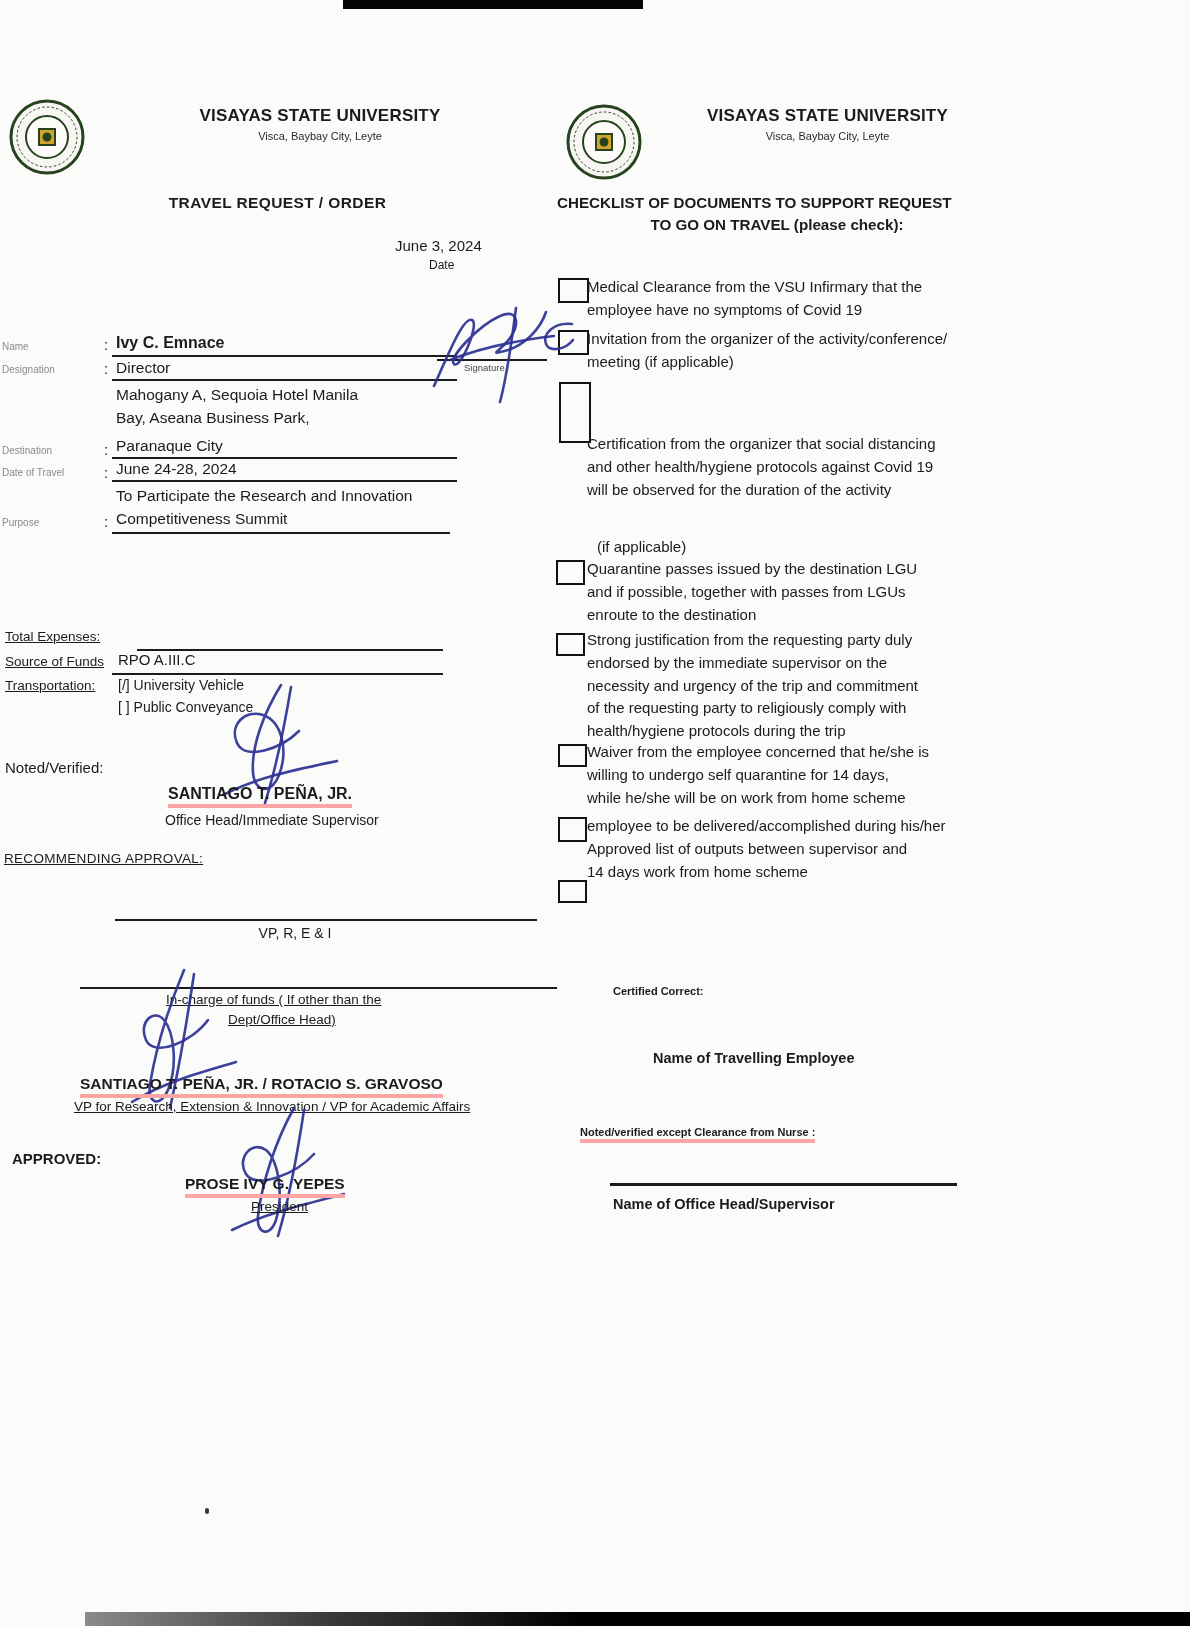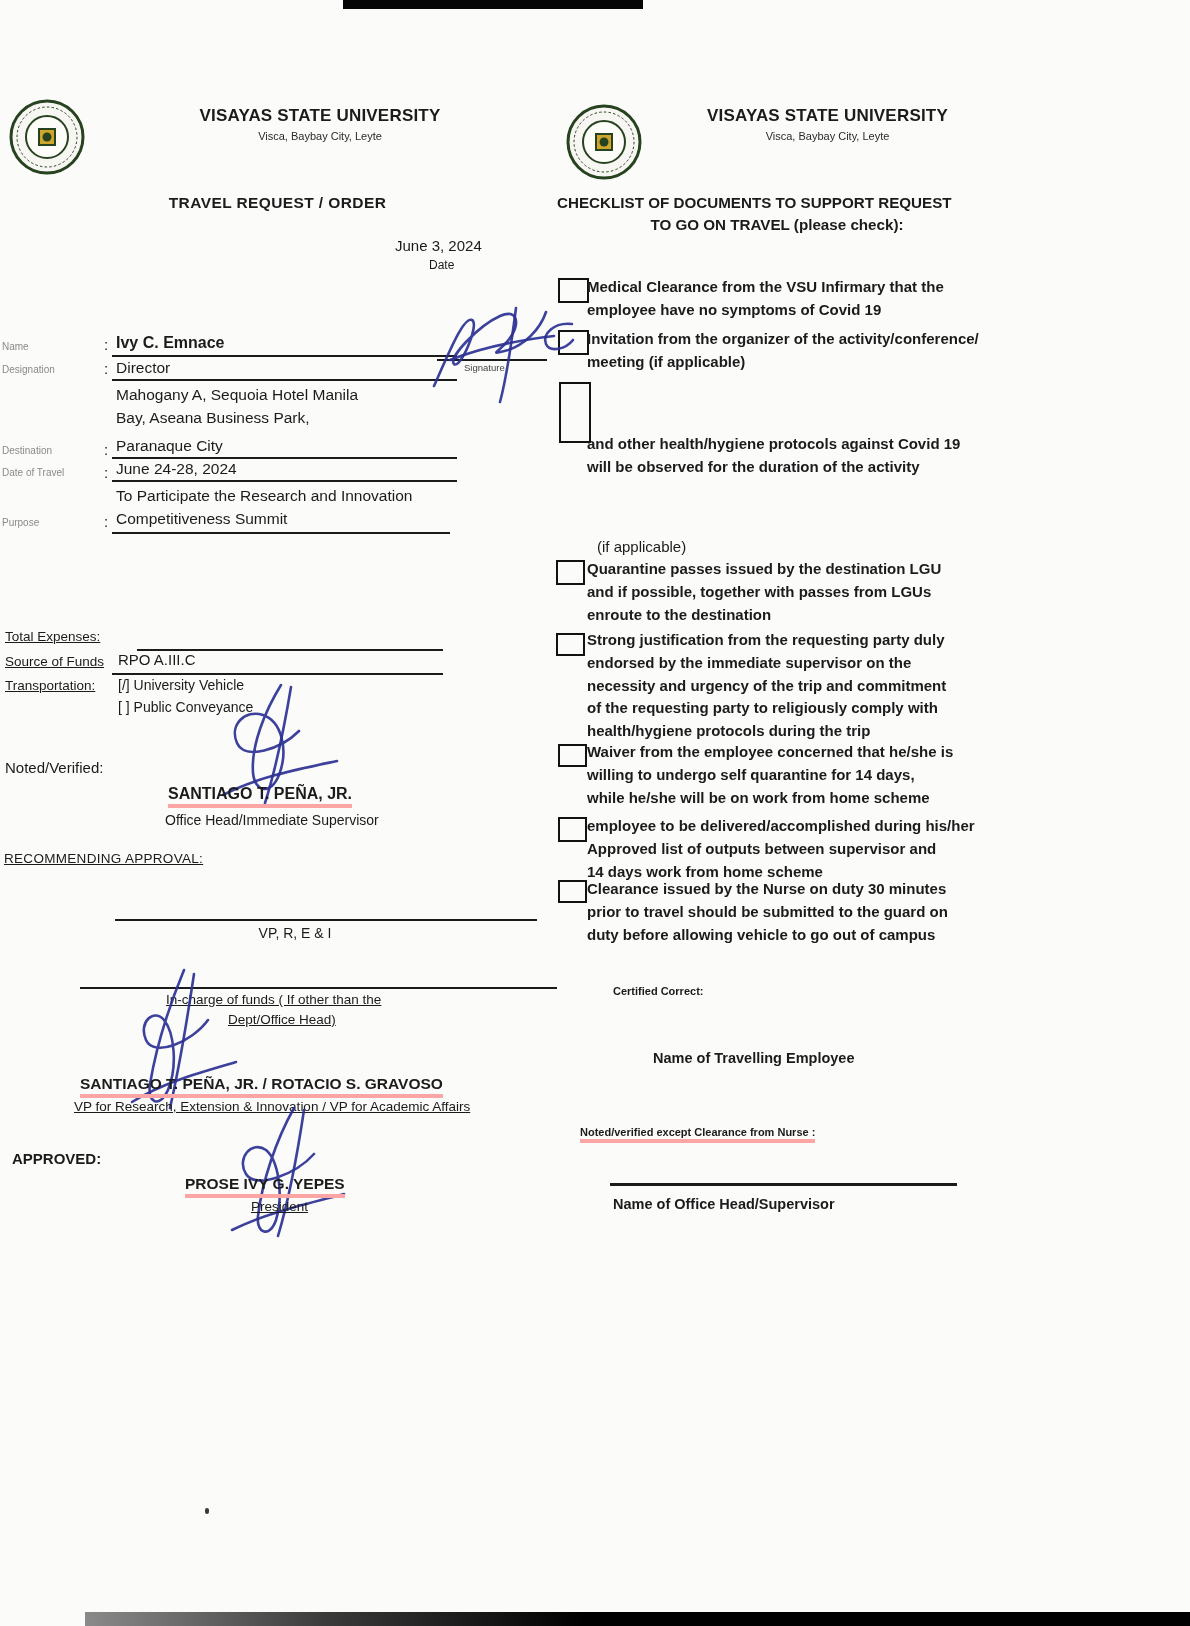--- a/index.html
+++ b/index.html
@@ -11,21 +11,21 @@
   .txt { position:absolute; font-size:15px; white-space:nowrap; }
   .bold { font-weight:bold; }
   .center { text-align:center; }
   .tiny { font-size:10px; color:#8a8a8a; }
   .small { font-size:13.5px;text-decoration:underline; }
   .uni { font-size:17px; font-weight:bold; letter-spacing:.2px; }
   .addr { font-size:11px; color:#2a2a2a; }
   .ul { border-bottom:4px solid #fca5a5; padding-bottom:1px; }
   .line { position:absolute; background:#1b1b1b; height:1.5px; }
   .cb { position:absolute; border:2.6px solid #121212; background:transparent; }
-  .cl { position:absolute; font-size:15px; line-height:22.8px; white-space:nowrap;font-weight:bold; }
+  .cl { position:absolute; font-size:15px; line-height:22.8px; white-space:nowrap; }
   .sig { position:absolute; }
   .sig path { fill:none; stroke:#2b3193; stroke-width:2.6; stroke-linecap:round; stroke-linejoin:round; opacity:.92; }
   .seal { position:absolute; }
   .artifact-top { position:absolute; left:343px; top:0; width:300px; height:9px; background:#050505; }
   .artifact-bottom { position:absolute; left:85px; top:1612px; width:1105px; height:14px;
     background:linear-gradient(90deg,#8a8a8a 0%,#3a3a3a 22%,#000 45%,#000 100%); }
   .speck { position:absolute; left:205px; top:1508px; width:4px; height:6px; background:#3a3a3a; border-radius:2px; }
 </style>
 </head>
 <body>
@@ -160,20 +160,21 @@
 
   <div class="cl" style="left:587px;top:276px">
     <div>Medical Clearance from the VSU Infirmary that the</div>
     <div>employee have no symptoms of Covid 19</div>
   </div>
   <div class="cl" style="left:587px;top:328px">
     <div>Invitation from the organizer of the activity/conference/</div>
     <div>meeting (if applicable)</div>
   </div>
   <div class="cl" style="left:587px;top:433px">
+    <div>Certification from the organizer that social distancing</div>
     <div>and other health/hygiene protocols against Covid 19</div>
     <div>will be observed for the duration of the activity</div>
   </div>
   <div class="txt" style="left:597px;top:538px">(if applicable)</div>
   <div class="cl" style="left:587px;top:558px">
     <div>Quarantine passes issued by the destination LGU</div>
     <div>and if possible, together with passes from LGUs</div>
     <div>enroute to the destination</div>
   </div>
   <div class="cl" style="left:587px;top:629px">
@@ -186,25 +187,20 @@
   <div class="cl" style="left:587px;top:741px">
     <div>Waiver from the employee concerned that he/she is</div>
     <div>willing to undergo self quarantine for 14 days,</div>
     <div>while he/she will be on work from home scheme</div>
   </div>
   <div class="cl" style="left:587px;top:815px">
     <div>employee to be delivered/accomplished during his/her</div>
     <div>Approved list of outputs between supervisor and</div>
     <div>14 days work from home scheme</div>
   </div>
-  <div class="cl" style="left:587px;top:878px">
-    <div>Clearance issued by the Nurse on duty 30 minutes</div>
-    <div>prior to travel should be submitted to the guard on</div>
-    <div>duty before allowing vehicle to go out of campus</div>
-  </div>
 
   <div class="txt bold" style="left:613px;top:985px;font-size:11px">Certified Correct:</div>
   <div class="txt bold" style="left:653px;top:1050px;font-size:14.5px">Name of Travelling Employee</div>
   <div class="txt bold ul" style="left:580px;top:1126px;font-size:11px">Noted/verified except Clearance from Nurse :</div>
   <div class="line" style="left:610px;top:1183px;width:347px;height:2.5px"></div>
   <div class="txt bold" style="left:613px;top:1196px;font-size:14.5px">Name of Office Head/Supervisor</div>
 
 </div>
 
 </body></html>

